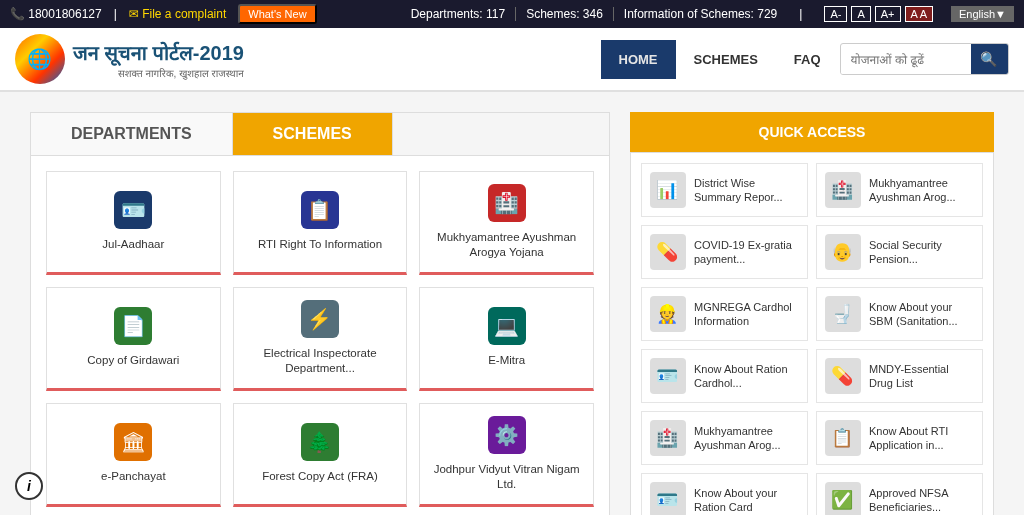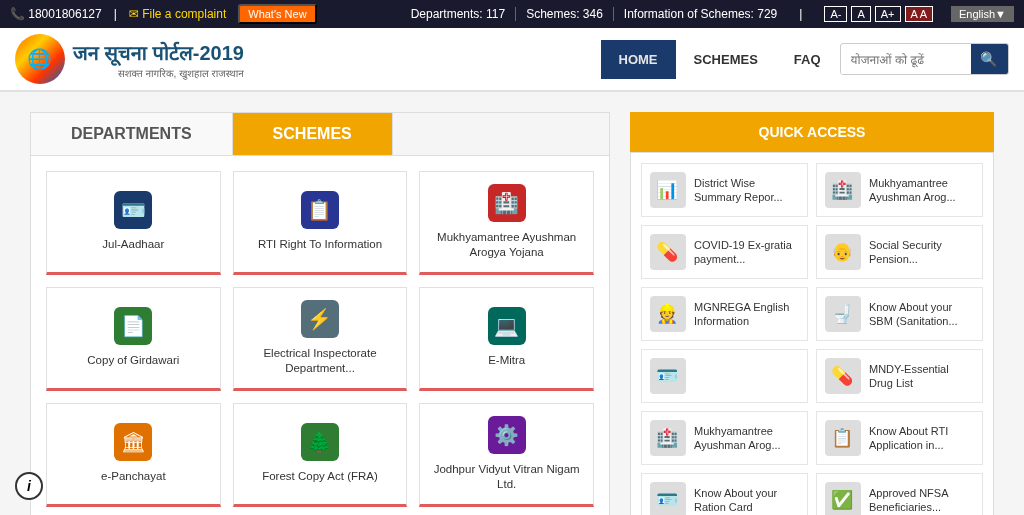--- a/index.html
+++ b/index.html
@@ -381,28 +381,29 @@
           <div class="qa-item">
       <div class="qa-icon bg-teal" style="color:#fff">💊</div>
       <div class="qa-label">COVID-19 Ex-gratia payment...</div>
     </div>
           <div class="qa-item">
       <div class="qa-icon bg-green" style="color:#fff">👴</div>
       <div class="qa-label">Social Security Pension...</div>
     </div>
           <div class="qa-item">
       <div class="qa-icon bg-orange" style="color:#fff">👷</div>
-      <div class="qa-label">MGNREGA English Information</div>
+      <div class="qa-label">MGNREGA Cardhol Information</div>
     </div>
           <div class="qa-item">
       <div class="qa-icon bg-indigo" style="color:#fff">🚽</div>
       <div class="qa-label">Know About your SBM (Sanitation...</div>
     </div>
           <div class="qa-item">
       <div class="qa-icon bg-purple" style="color:#fff">🪪</div>
+      <div class="qa-label">Know About Ration Cardhol...</div>
     </div>
           <div class="qa-item">
       <div class="qa-icon bg-red" style="color:#fff">💊</div>
       <div class="qa-label">MNDY-Essential Drug List</div>
     </div>
           <div class="qa-item">
       <div class="qa-icon bg-red" style="color:#fff">🏥</div>
       <div class="qa-label">Mukhyamantree Ayushman Arog...</div>
     </div>
           <div class="qa-item">

